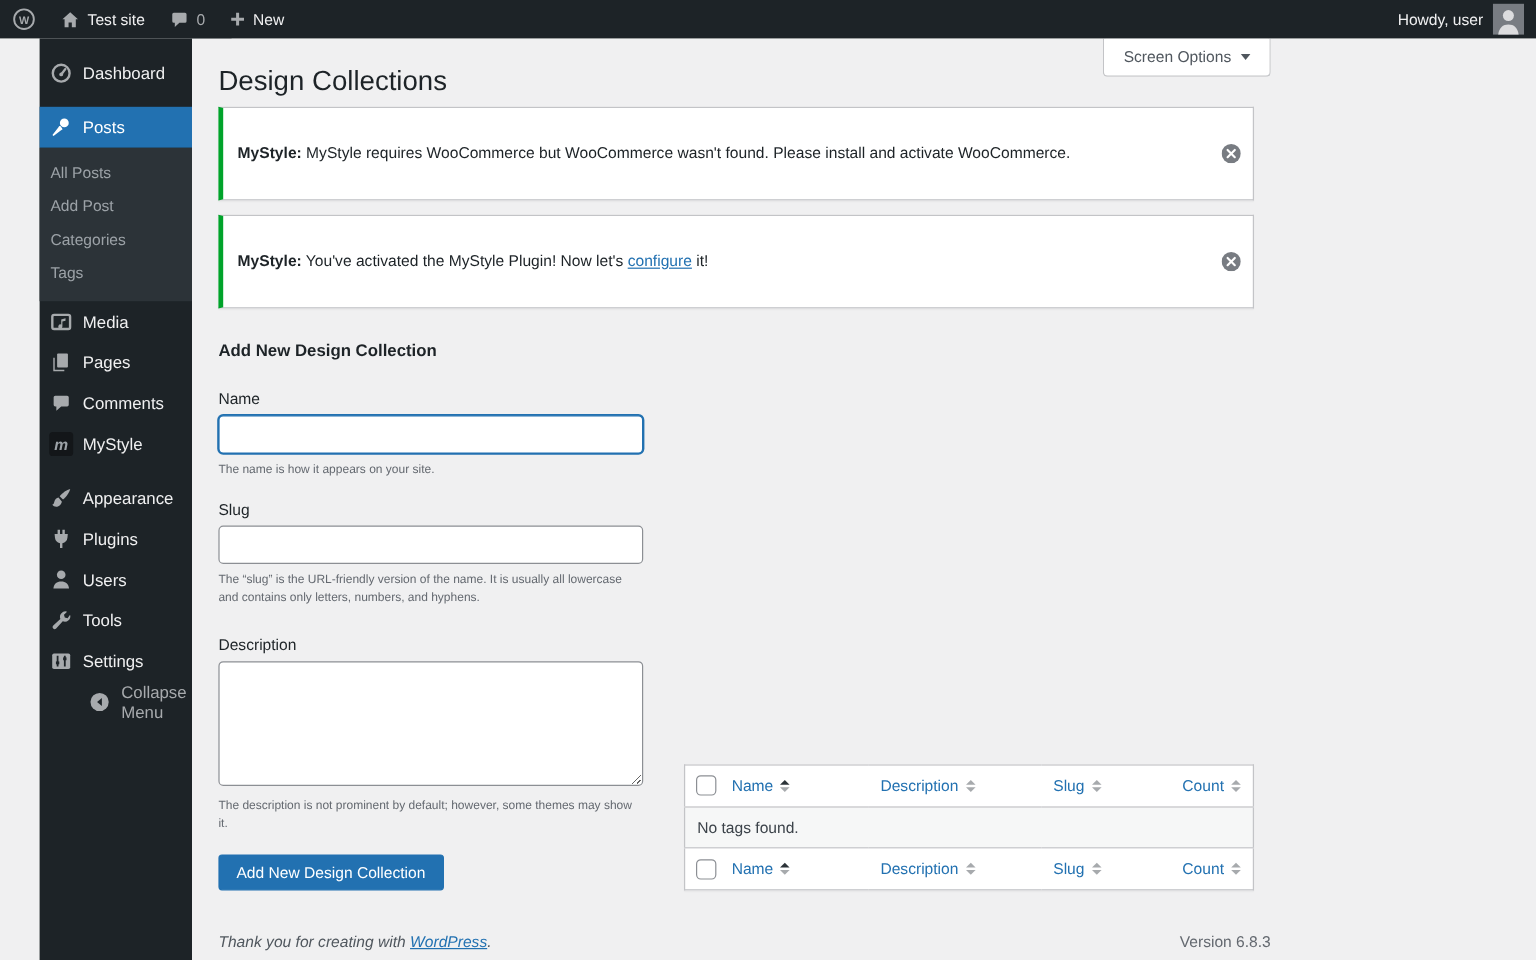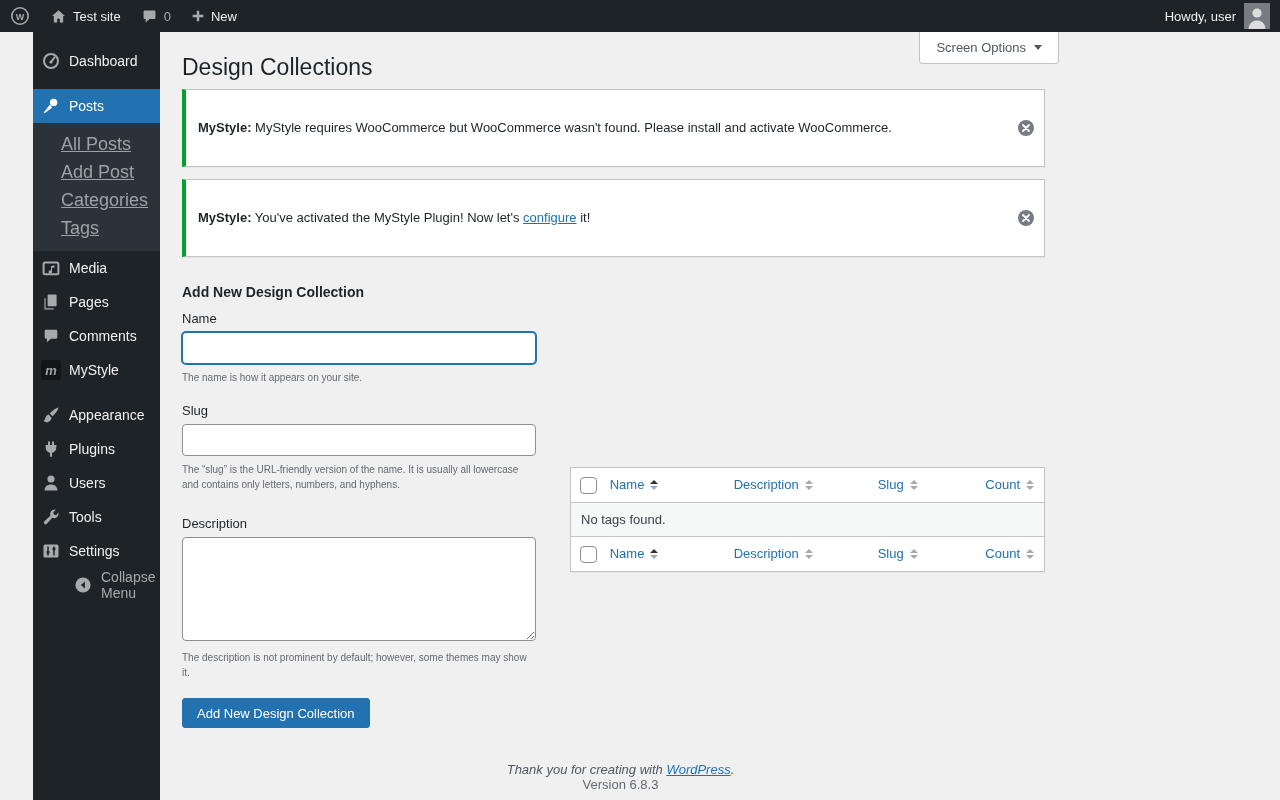--- a/index.html
+++ b/index.html
@@ -21,21 +21,21 @@
   .sidebar { position:absolute; top:32px; left:0; width:160px; height:768px; background:#1d2327; padding-top:12px;margin-left:33px; }
   .menu-item { position:relative; height:34px; display:flex; align-items:center; gap:8px; padding:0 8px 0 8px;
     color:#f0f0f1; font-size:14px; cursor:pointer; }
   .menu-item .mi-icon { width:20px; height:20px; color:#a7aaad; display:flex; align-items:center; justify-content:center; flex:0 0 20px; }
   .menu-item.active { background:#2271b1; color:#fff; }
   .menu-item.active .mi-icon { color:#fff; }
   .menu-item.active::after { content:""; position:absolute; right:0; top:50%; margin-top:-8px;
     border:8px solid transparent; border-right-color:#f0f0f1; }
   .menu-sep { height:11px; }
   .submenu { background:#2c3338; padding:7px 0 9px; }
-  .submenu-item { height:28px; line-height:28px; padding-left:28px; color:#9ca2a7; font-size:18px; cursor:pointer;text-decoration:underline; }
+  .submenu-item { height:28px; line-height:28px; padding-left:9px; color:#9ca2a7; font-size:13px; cursor:pointer; }
   .menu-item.collapse { color:#a7aaad;padding-left:40px; }
   .menu-item.collapse .mi-icon { color:#a7aaad; }
   .mystyle-badge { width:20px; height:20px; background:#131619; border-radius:3px; color:#9ca2a7;
     font-style:italic; font-weight:bold; font-size:13px; display:flex; align-items:center; justify-content:center; }
 
   
   .content { position:absolute; top:32px; left:160px; width:920px; height:768px; background:#f0f0f1;
     padding:0 35px 0 22px; }
   .screen-options-tab { position:absolute; top:0; right:21px; background:#fff; border:1px solid #c3c4c7; border-top:none;
     border-radius:0 0 4px 4px; padding:8px 16px; color:#50575e; font-size:13px; display:flex; align-items:center; gap:8px; cursor:pointer; }
@@ -45,21 +45,21 @@
 
   .notice { position:relative; background:#fff; border:1px solid #c3c4c7; border-left:4px solid #00a32a;
     box-shadow:0 1px 1px rgba(0,0,0,.04); margin:2px 0 12px; padding:1px 38px 1px 12px; }
   .notice p { margin:28px 0; font-size:13px; line-height:1.4; }
   .notice a { color:#2271b1; text-decoration:underline; }
   .notice-dismiss { position:absolute; top:50%; right:10px; transform:translateY(-50%); border:none; background:none;
     padding:0; cursor:pointer; line-height:0; }
 
   h2.form-heading { margin:26px 0 0; font-size:14px; font-weight:bold; color:#1d2327; line-height:1.3; }
 
-  .columns { display:flex; margin-top:10px; align-items:center; }
+  .columns { display:flex; margin-top:24px; align-items:flex-end; }
   .form-col { width:354px; flex:0 0 354px; margin-right:34px; }
   .table-col { flex:1; }
 
   .form-field label { display:block; font-size:13px; color:#1d2327; margin-bottom:4px; line-height:1.3; }
   .form-field { margin-bottom:0; }
   .fi-text { width:100%; height:32px; border:1px solid #8c8f94; border-radius:4px; background:#fff;
     padding:0 8px; font-size:14px; font-family:"Liberation Sans", sans-serif; color:#2c3338; }
   .fi-text.focused { border-color:#2271b1; box-shadow:0 0 0 1px #2271b1; outline:none; }
   textarea.fi-area { width:100%; height:104px; border:1px solid #8c8f94; border-radius:4px; background:#fff;
     padding:6px 8px; font-size:14px; font-family:"Liberation Sans", sans-serif; resize:both; }
@@ -85,21 +85,21 @@
   .sort-ind { display:inline-flex; flex-direction:column; gap:2px; margin-left:6px; }
   .tri-up { width:0; height:0; border-left:4px solid transparent; border-right:4px solid transparent; border-bottom:4px solid #a7aaad; }
   .tri-down { width:0; height:0; border-left:4px solid transparent; border-right:4px solid transparent; border-top:4px solid #a7aaad; }
   .tri-up.active { border-bottom-color:#2c3338; }
   .no-items td { background:#f6f7f7; padding:9px 10px; color:#3c434a; }
   input.wp-checkbox { appearance:none; -webkit-appearance:none; width:17px; height:17px; border:1px solid #8c8f94;
     border-radius:4px; background:#fff; margin:0; cursor:pointer; display:block; }
 
   
   .page-footer { position:absolute; left:22px; right:21px; bottom:8px; display:flex; justify-content:space-between;
-    align-items:center; font-size:13px;flex-direction:column; }
+    align-items:center; font-size:13px; }
   .thanks { font-style:italic; color:#50575e; }
   .thanks a { color:#2271b1; text-decoration:underline; }
   .version { color:#646970; }
 </style>
 </head>
 <body>
 
 <div class="admin-bar">
   <div class="ab-group">
     <div class="ab-item">

